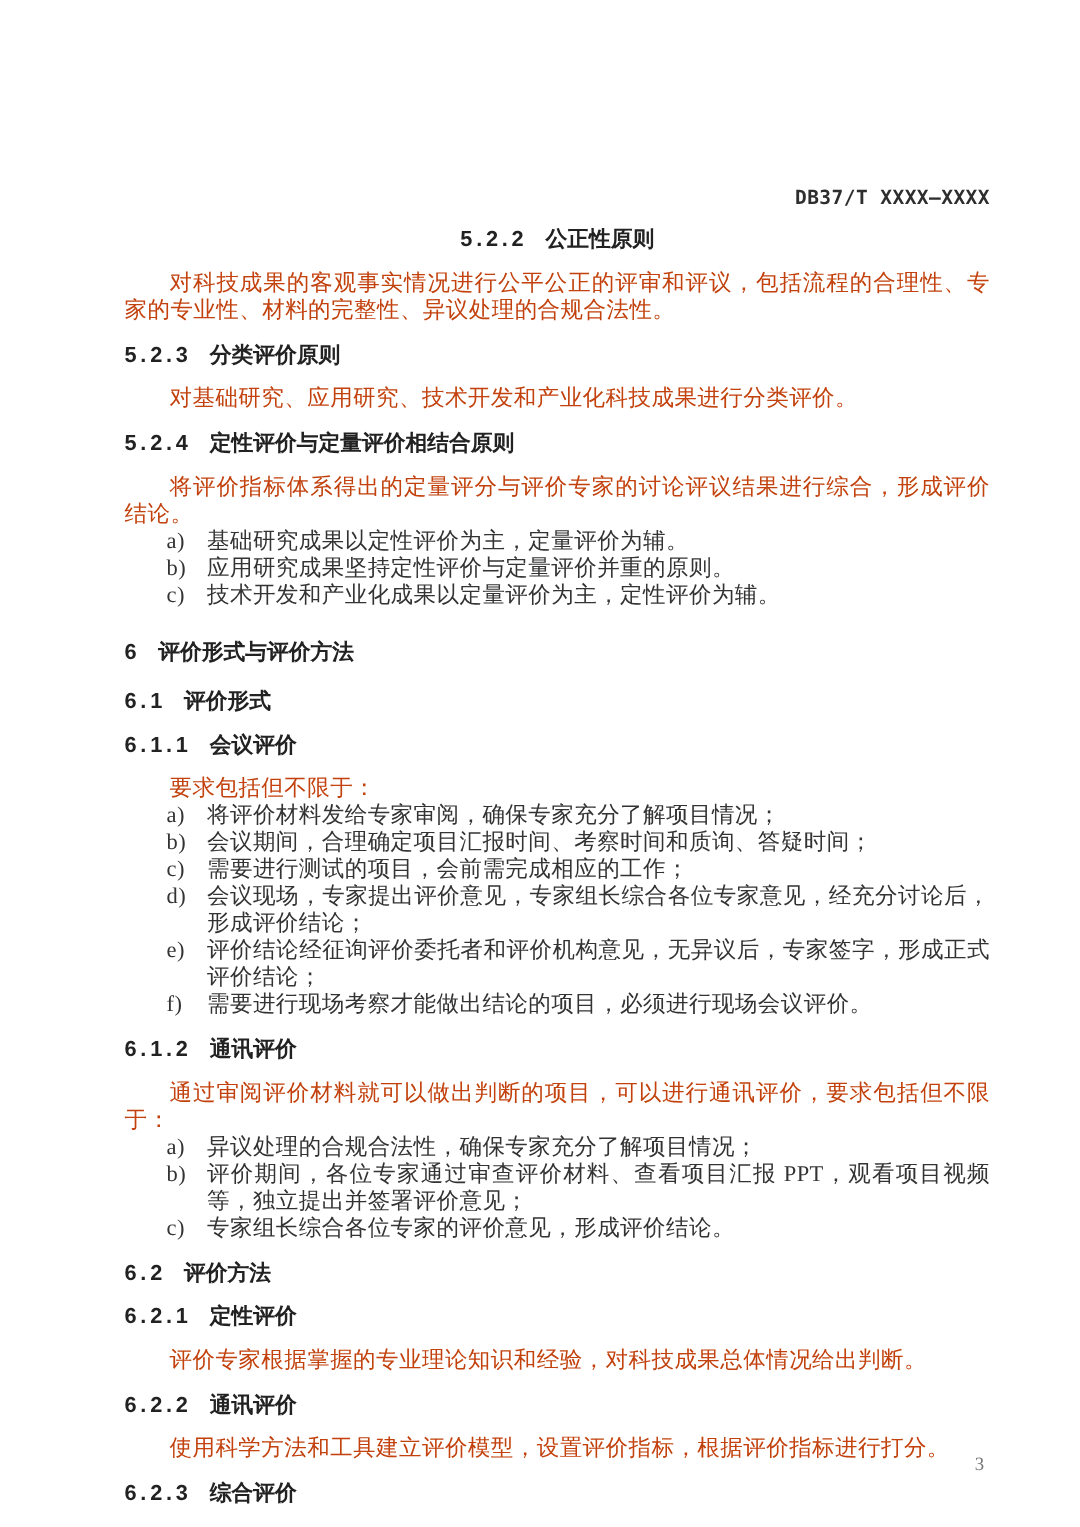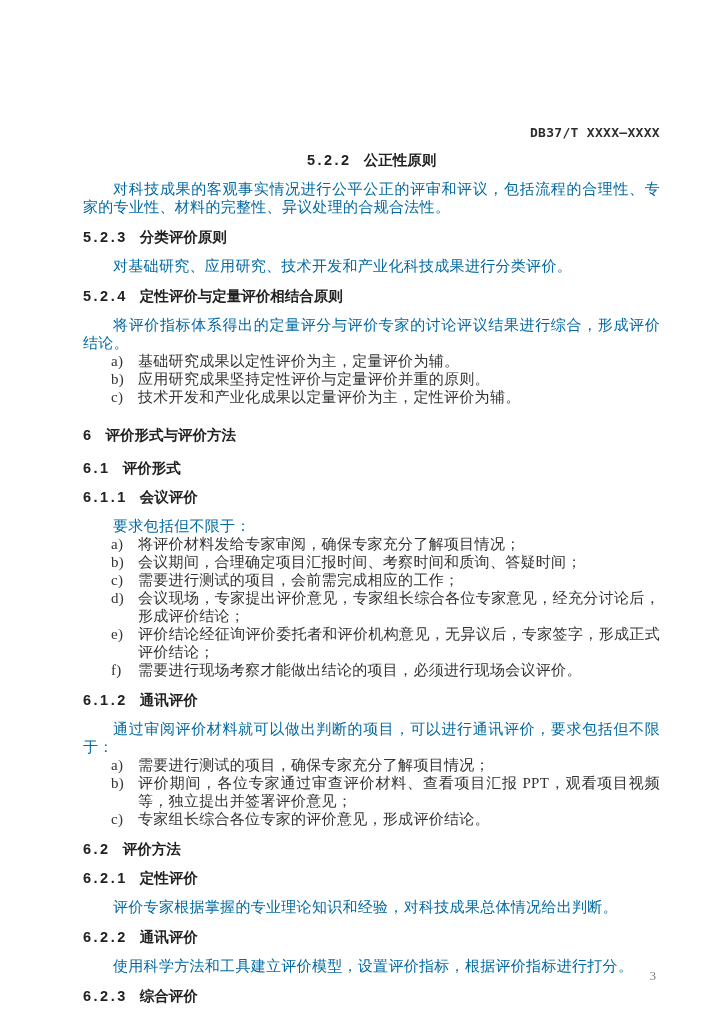--- a/index.html
+++ b/index.html
@@ -45,21 +45,21 @@
     letter-spacing: 2.5px;
     margin-right: 12px;
   }
   .para {
     margin: 0;
     font-size: 15px;
     line-height: 18px;
     text-indent: 2em;
     text-align: justify;
     letter-spacing: 0.3px;
-    color: #0369a1;
+    color: #c2410c;
   }
   .list { margin: 0; padding: 0 0 0 28px; }
   .li {
     display: flex;
     font-size: 15px;
     line-height: 18px;
     letter-spacing: 0.3px;
     color: #333333;
   }
   .li .marker { flex: 0 0 27px; }
@@ -161,21 +161,21 @@
     </div>
   </div>
 
   <div class="h3">
     <span class="hnum">6.1.2</span><span>通讯评价</span>
   </div>
   <p class="para">通过审阅评价材料就可以做出判断的项目，可以进行通讯评价，要求包括但不限于：</p>
   <div class="list">
     <div class="li">
       <span class="marker">a)</span>
-      <span class="li-text">需要进行测试的项目，确保专家充分了解项目情况；</span>
+      <span class="li-text">异议处理的合规合法性，确保专家充分了解项目情况；</span>
     </div>
     <div class="li">
       <span class="marker">b)</span>
       <span class="li-text">评价期间，各位专家通过审查评价材料、查看项目汇报 PPT，观看项目视频等，独立提出并签署评价意见；</span>
     </div>
     <div class="li">
       <span class="marker">c)</span>
       <span class="li-text">专家组长综合各位专家的评价意见，形成评价结论。</span>
     </div>
   </div>

